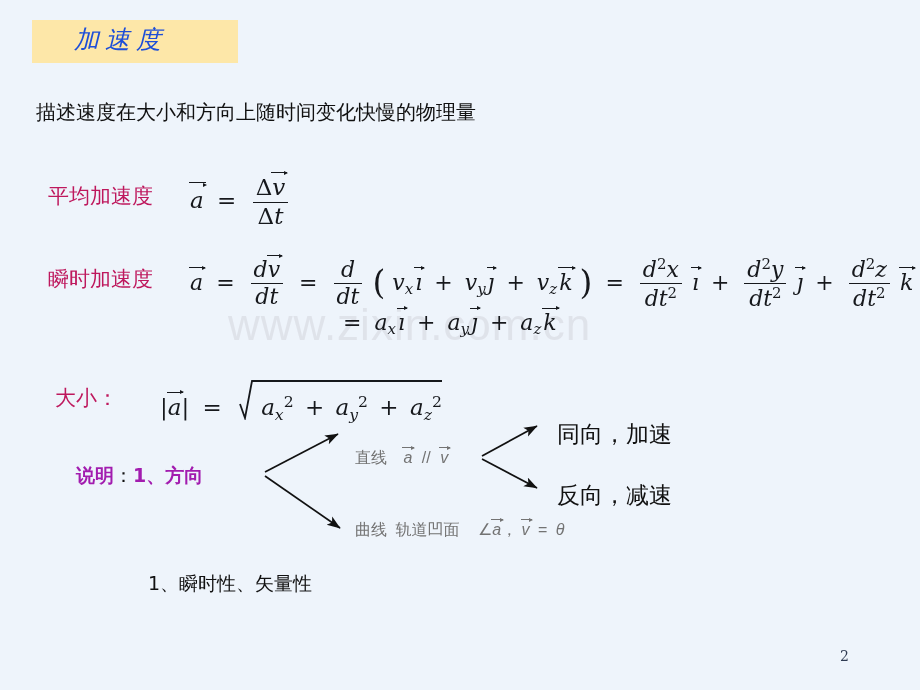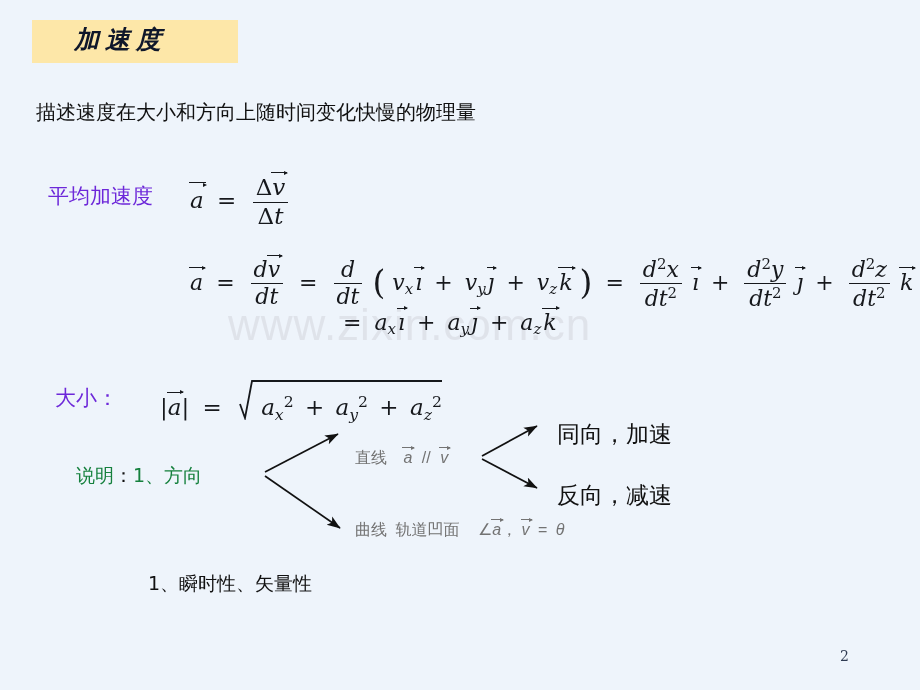--- a/index.html
+++ b/index.html
@@ -47,24 +47,24 @@
     height: 43px;
     background: #fde7a8;
     z-index: 3;
   }
   .title-text {
     position: absolute;
     left: 74px;
     top: 23px;
     font-family: "Liberation Serif", serif;
     font-size: 25px;
-    font-weight: bold;
+    font-weight: normal;
     font-style: italic;
     letter-spacing: 6px;
-    color: #0f172a;
+    color: #1d4ed8;
     z-index: 4;
     white-space: nowrap;
   }
 
   
   .lead {
     position: absolute;
     left: 36px;
     top: 99px;
     font-family: "DejaVu Sans", sans-serif;
@@ -78,21 +78,21 @@
   .math {
     position: absolute;
     font-family: "DejaVu Serif", serif;
     color: #16181c;
     z-index: 3;
     white-space: nowrap;
   }
   .label-cn {
     position: absolute;
     font-family: "DejaVu Serif", serif;
-    color: #6d28d9;
+    color: #be185d;
     z-index: 3;
     white-space: nowrap;
   }
   .it { font-style: italic; }
 
   
   .frac {
     display: inline-block;
     vertical-align: middle;
     text-align: center;
@@ -181,21 +181,21 @@
   
   .note-head {
     position: absolute;
     left: 76px;
     top: 463px;
     font-family: "DejaVu Sans", sans-serif;
     font-size: 19px;
     z-index: 3;
     white-space: nowrap;
   }
-  .note-head .b { font-weight: normal; color: #15803d; }
+  .note-head .b { font-weight: bold; color: #a21caf; }
   .note-head .n { color: #111; }
 
   .branch-text {
     position: absolute;
     font-family: Liberation Sans, sans-serif;
     font-size: 16px;
     color: #737373;
     z-index: 3;
     white-space: nowrap;
   }
@@ -244,20 +244,21 @@
 
   <div class="math" style="left:190px; top:175px; font-size:23px;">
     <span class="vec barvec">a</span>
     <span style="margin:0 6px;">=</span>
     <span class="frac">
       <span class="num"><span>Δ</span><span class="vec">v</span></span>
       <span class="den"><span>Δ</span><span class="it">t</span></span>
     </span>
   </div>
 
+  <div class="label-cn" style="left:48px; top:265px; font-size:21px;">瞬时加速度</div>
 
   <div class="math" style="left:190px; top:256px; font-size:22px;">
     <span class="vec">a</span>
     <span style="margin:0 6px;">=</span>
     <span class="frac">
       <span class="num"><span class="it">d</span><span class="vec">v</span></span>
       <span class="den it">dt</span>
     </span>
     <span style="margin:0 6px;">=</span>
     <span class="frac">

